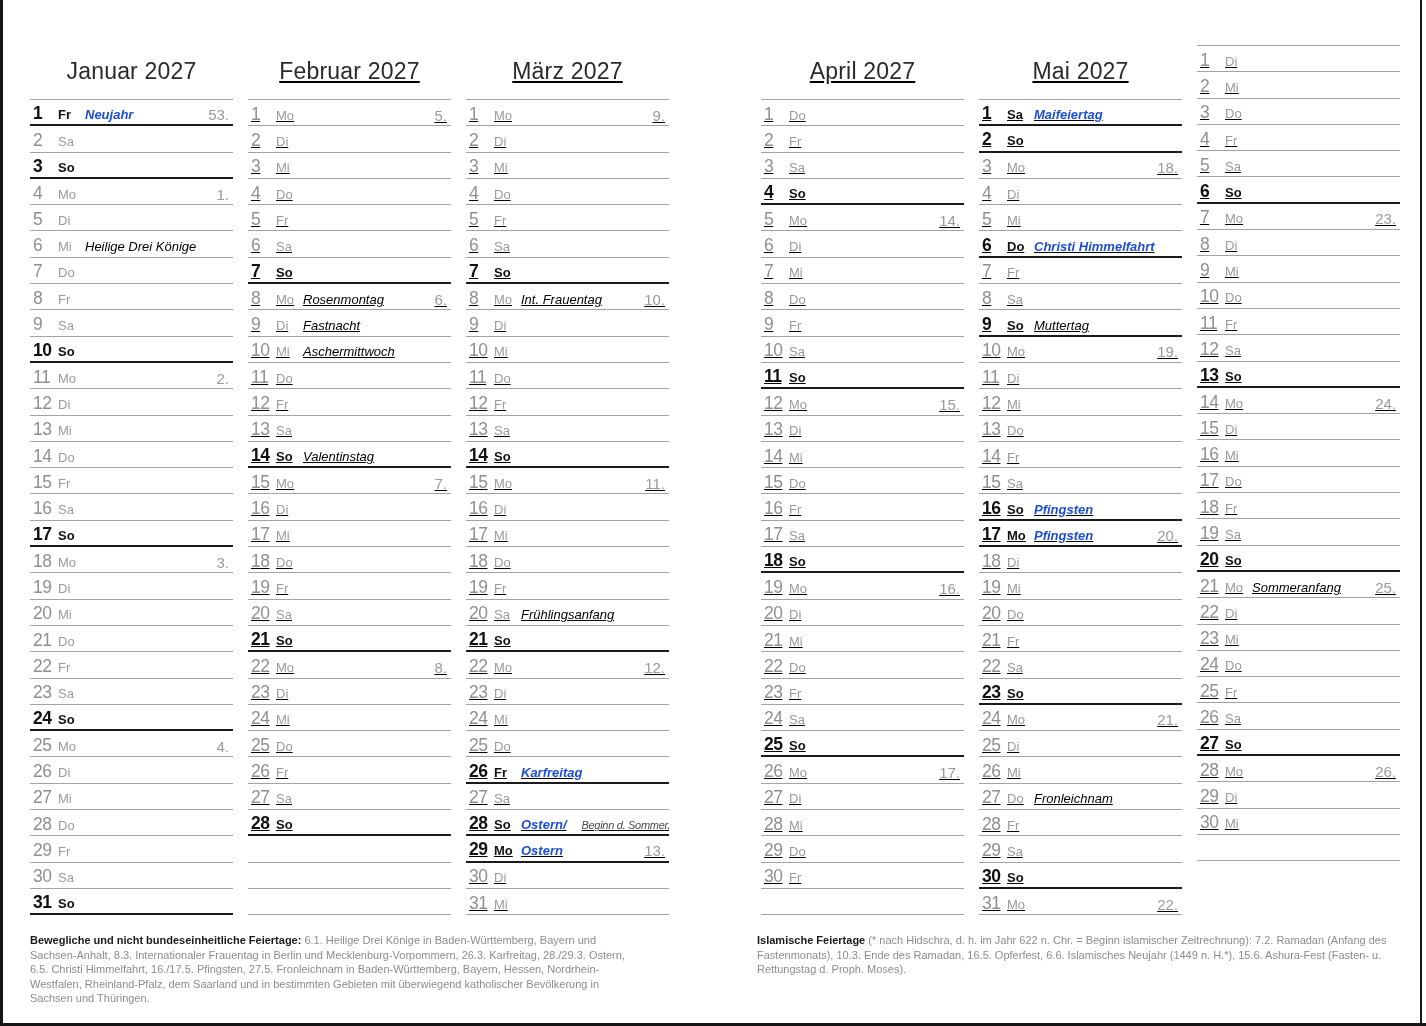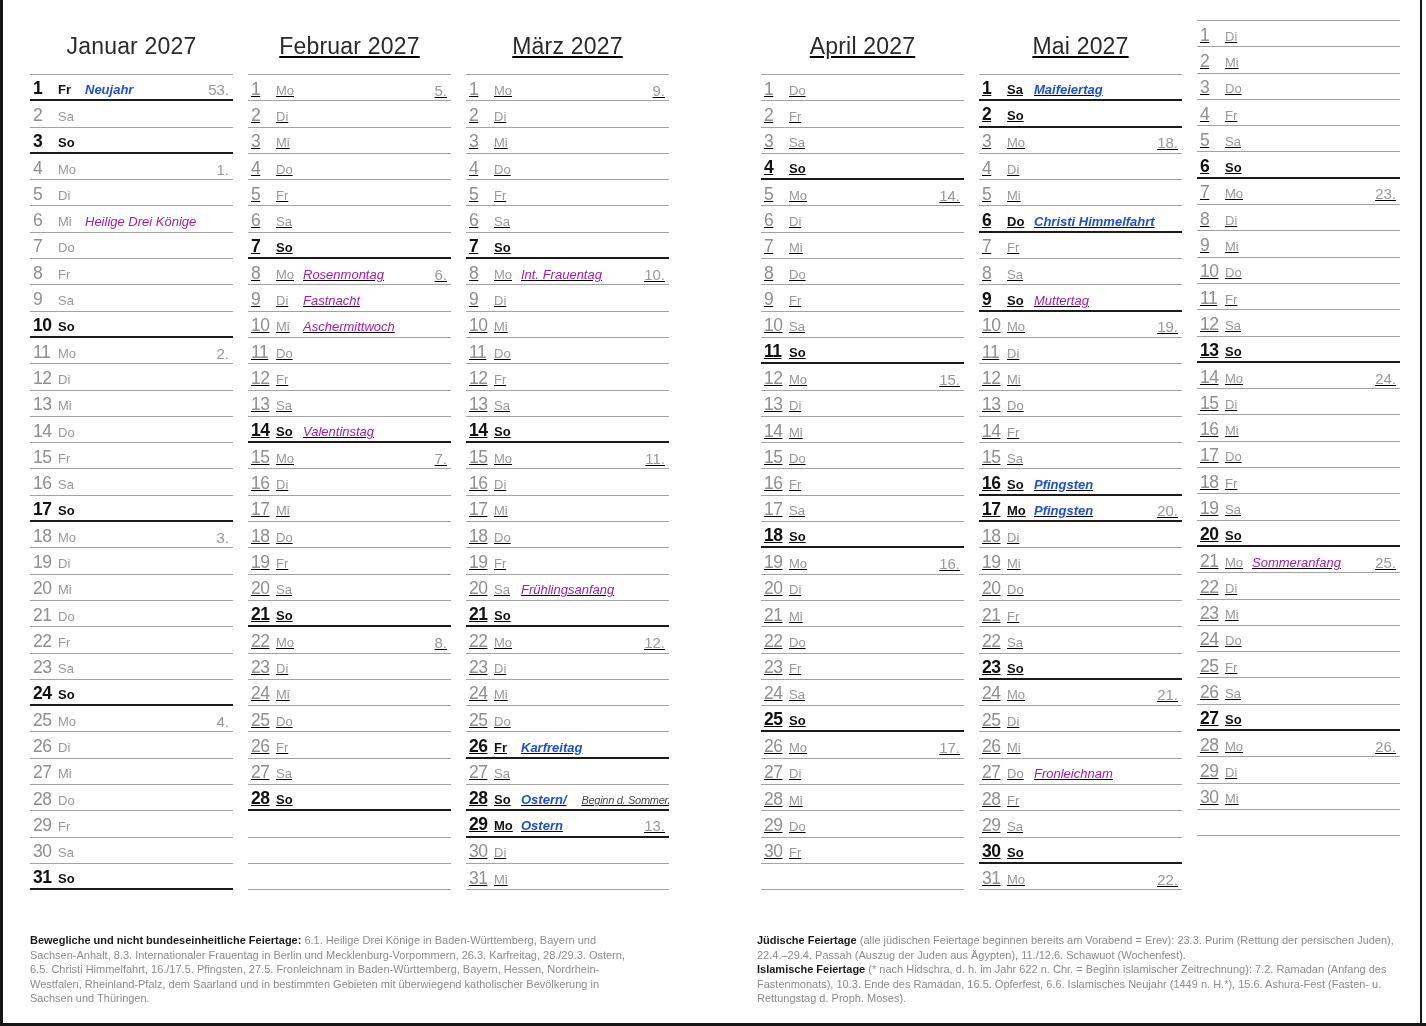--- a/index.html
+++ b/index.html
@@ -5,37 +5,37 @@
   html,body{margin:0;padding:0;background:#ffffff;}
   body{width:1426px;height:1026px;position:relative;overflow:hidden;
        font-family:"Liberation Sans","DejaVu Sans",sans-serif;}
   .page{position:absolute;inset:0;background:#fff;}
 
   
   .edge-left{position:absolute;left:0;top:0;width:3px;height:1026px;background:#161616;}
   .edge-right{position:absolute;left:1420px;top:0;width:2px;height:1026px;background:#161616;}
   .edge-bottom{position:absolute;left:0;top:1023px;width:1426px;height:3px;background:#161616;}
 
-  .calendar{position:absolute;left:30px;top:20px;display:flex;}
+  .calendar{position:absolute;left:30px;top:45px;display:flex;}
   .col{width:203px;flex:none;}
   .col + .col{margin-left:15px;text-decoration:underline;}
   .col.fold{margin-left:92px;}
 
   .title{text-align:center;font-size:23px;color:#2a2a2a;height:54px;box-sizing:border-box;
          padding-top:13px;letter-spacing:0.2px;}
 
   .rows{border-top:1px solid #a3a3a3;}
   .row{height:26.3px;box-sizing:border-box;border-bottom:1px solid #a3a3a3;
        display:flex;align-items:center;padding:3px 2px 0 3px;overflow:hidden;}
   .row.b{border-bottom:2px solid #1b1b1b;}
 
   .num{font-size:17.5px;color:#8f8f8f;width:25px;flex:none;letter-spacing:-0.5px;}
   .wd{font-size:13px;color:#9a9a9a;width:27px;flex:none;padding-top:2px;}
   .row.b .num,.row.b .wd{color:#111;font-weight:600;}
-  .hol{font-style:italic;font-size:13px;color:#a21caf;white-space:nowrap;padding-top:2px;}
+  .hol{font-style:italic;font-size:13px;color:#000000;white-space:nowrap;padding-top:2px;}
   .hol.hb{color:#1d4ed8;font-weight:600;}
   .hol2{font-style:italic;font-size:11px;color:#4a4a4a;white-space:nowrap;padding-top:3px;
         letter-spacing:-0.3px;margin-left:15px;}
   .wk{margin-left:auto;font-size:15px;color:#9a9a9a;padding-top:2px;flex:none;padding-right:2px;}
 
   .footnote{position:absolute;top:933px;font-size:11px;line-height:1.32;color:#8c8c8c;}
   .footnote p{margin:0;}
   .footnote b{color:#1a1a1a;font-weight:700;}
   #fn-left{left:30px;width:600px;}
   #fn-right{left:757px;width:652px;}
@@ -849,20 +849,19 @@
           <div class="row"></div>
         </div>
       </div>
     </div>
 
   <div class="footnote" id="fn-left">
     <p><b>Bewegliche und nicht bundeseinheitliche Feiertage:</b><span> 6.1. Heilige Drei Könige in Baden-Württemberg, Bayern und Sachsen-Anhalt, 8.3. Internationaler Frauentag in Berlin und Mecklenburg-Vorpommern, 26.3. Karfreitag, 28./29.3. Ostern, 6.5. Christi Himmelfahrt, 16./17.5. Pfingsten, 27.5. Fronleichnam in Baden-Württemberg, Bayern, Hessen, Nordrhein-Westfalen, Rheinland-Pfalz, dem Saarland und in bestimmten Gebieten mit überwiegend katholischer Bevölkerung in Sachsen und Thüringen.</span></p>
   </div>
 
   <div class="footnote" id="fn-right">
-    <p><b>Jüdische Feiertage</b><span> (alle jüdischen Feiertage beginnen bereits am Vorabend = Erev): 23.3. Purim (Rettung der persischen Juden), 22.4.–29.4. Passah (Auszug der Juden aus Ägypten), 11./12.6. Schawuot (Wochenfest).</span></p>
     <p><b>Islamische Feiertage</b><span> (* nach Hidschra, d. h. im Jahr 622 n. Chr. = Beginn islamischer Zeitrechnung): 7.2. Ramadan (Anfang des Fastenmonats), 10.3. Ende des Ramadan, 16.5. Opferfest, 6.6. Islamisches Neujahr (1449 n. H.*), 15.6. Ashura-Fest (Fasten- u. Rettungstag d. Proph. Moses).</span></p>
   </div>
 
   <div class="edge-left"></div>
   <div class="edge-right"></div>
   <div class="edge-bottom"></div>
 </div>
 
 </body></html>

